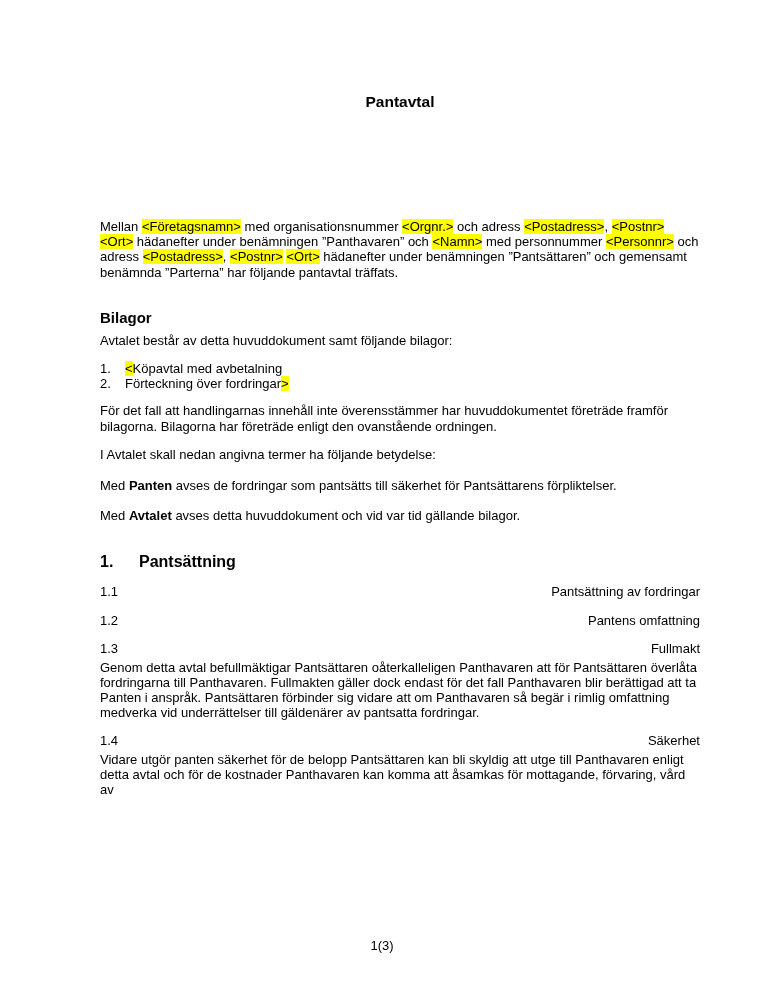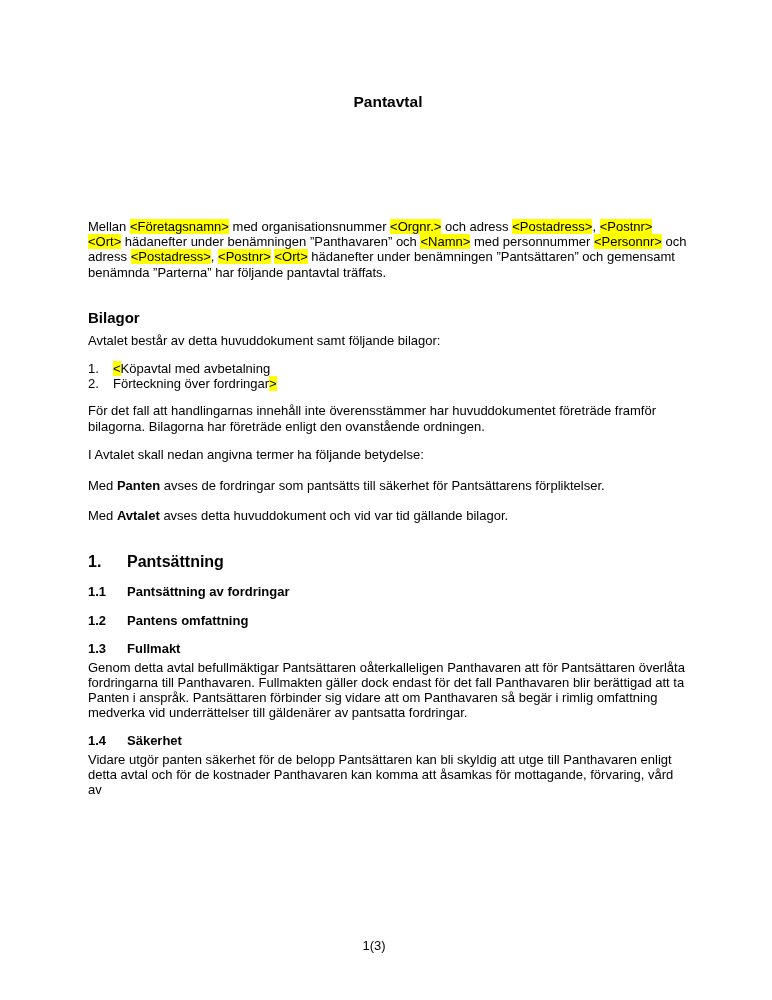--- a/index.html
+++ b/index.html
@@ -11,21 +11,21 @@
     -webkit-font-smoothing: antialiased;
   }
   .page {
     position: relative;
     width: 772px; height: 1000px;
     background: #ffffff;
     overflow: hidden;
   }
   .content {
     position: absolute;
-    left: 88px; top: 0;
+    left: 100px; top: 0;
     width: 600px;
     font-size: 13px;
     line-height: 15.2px;
   }
   .doc-title {
     padding-top: 93px;
     text-align: center;
     font-size: 15.5px;
     font-weight: bold;
     line-height: 17px;
@@ -50,29 +50,30 @@
     margin: 30px 0 0 0;
     font-size: 16px;
     font-weight: bold;
     line-height: 18px;
     display: flex;
   }
   .num-sec-h .sec-no { width: 39px; flex: 0 0 39px; }
   .sub-h {
     margin: 13px 0 0 0;
     font-size: 13px;
-    font-weight: bold;
+    font-weight: normal;
     line-height: 15.2px;
     display: flex;
+    justify-content: space-between;
   }
   .sub-h .sub-no { width: 39px; flex: 0 0 39px; }
   .sub-body { margin-top: 3.5px; }
   .footer {
     position: absolute;
-    left: 0; top: 938px;
+    left: 8px; top: 938px;
     width: 748px;
     text-align: center;
     font-size: 13px;
     line-height: 15.2px;
   }
   .hl { background: var(--hl, #ffff00); }
   .b { font-weight: bold; }
   .u { text-decoration: underline; }
 </style>
 </head>

